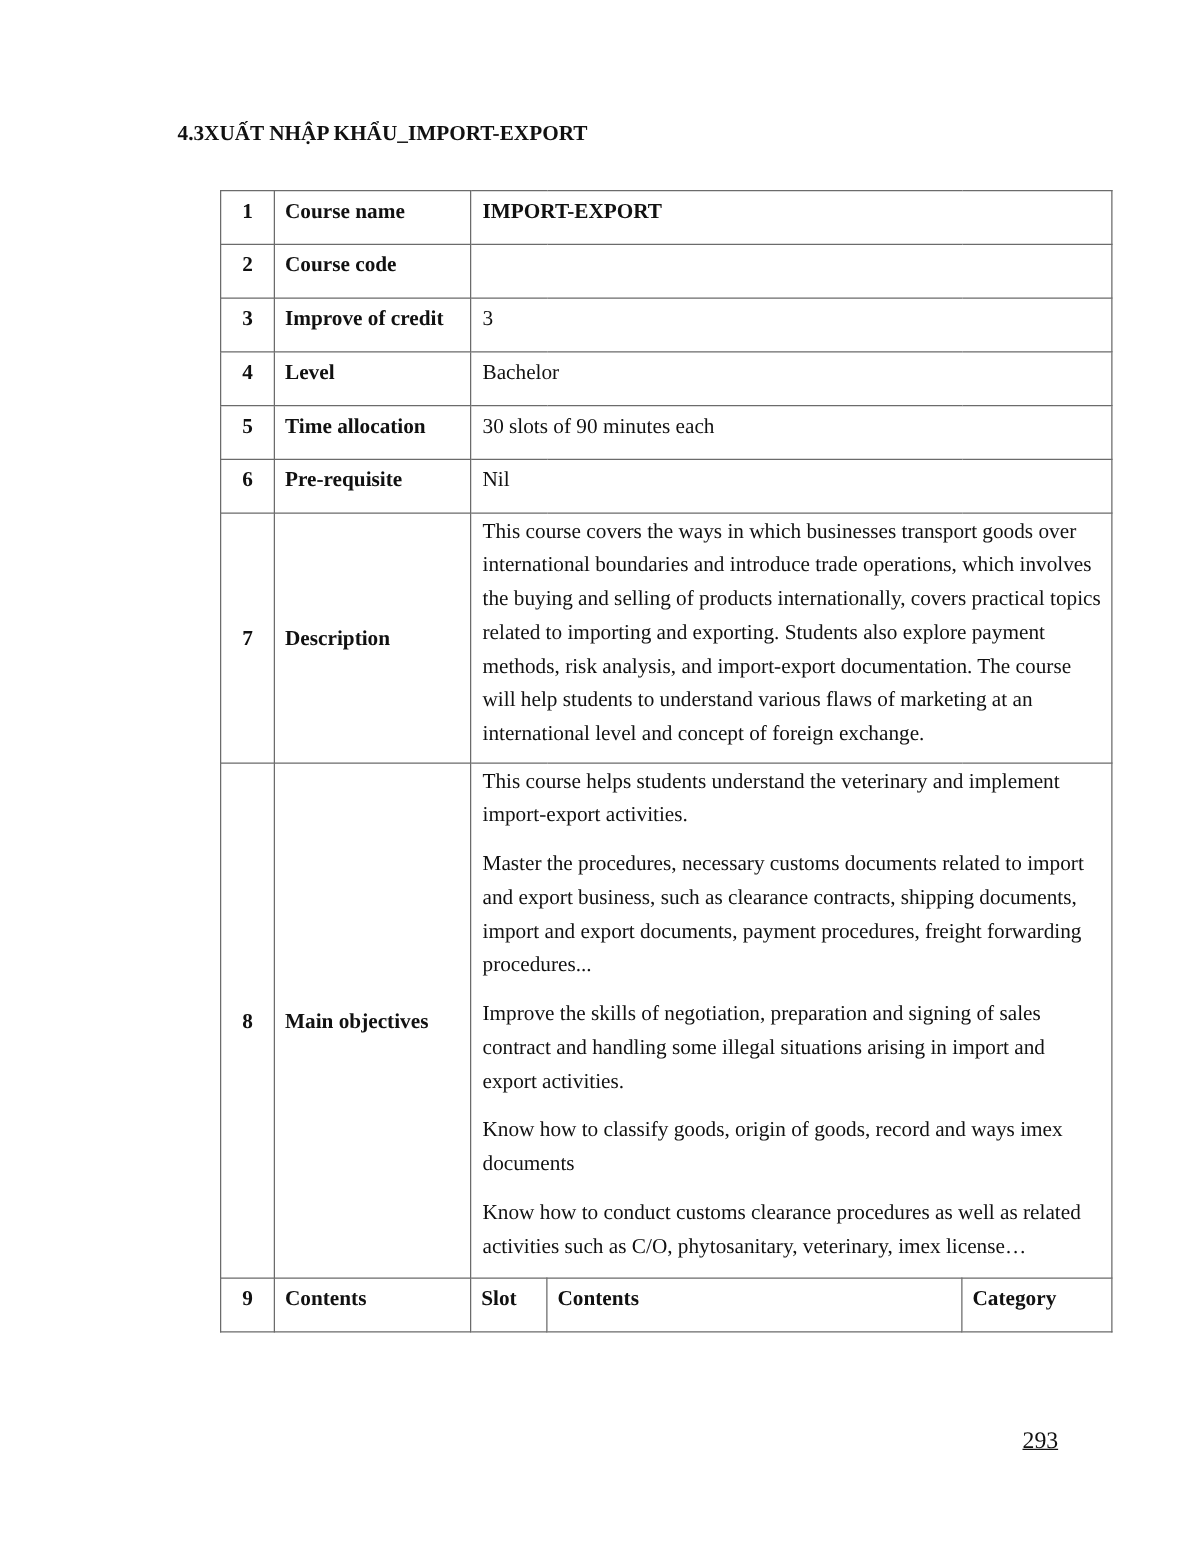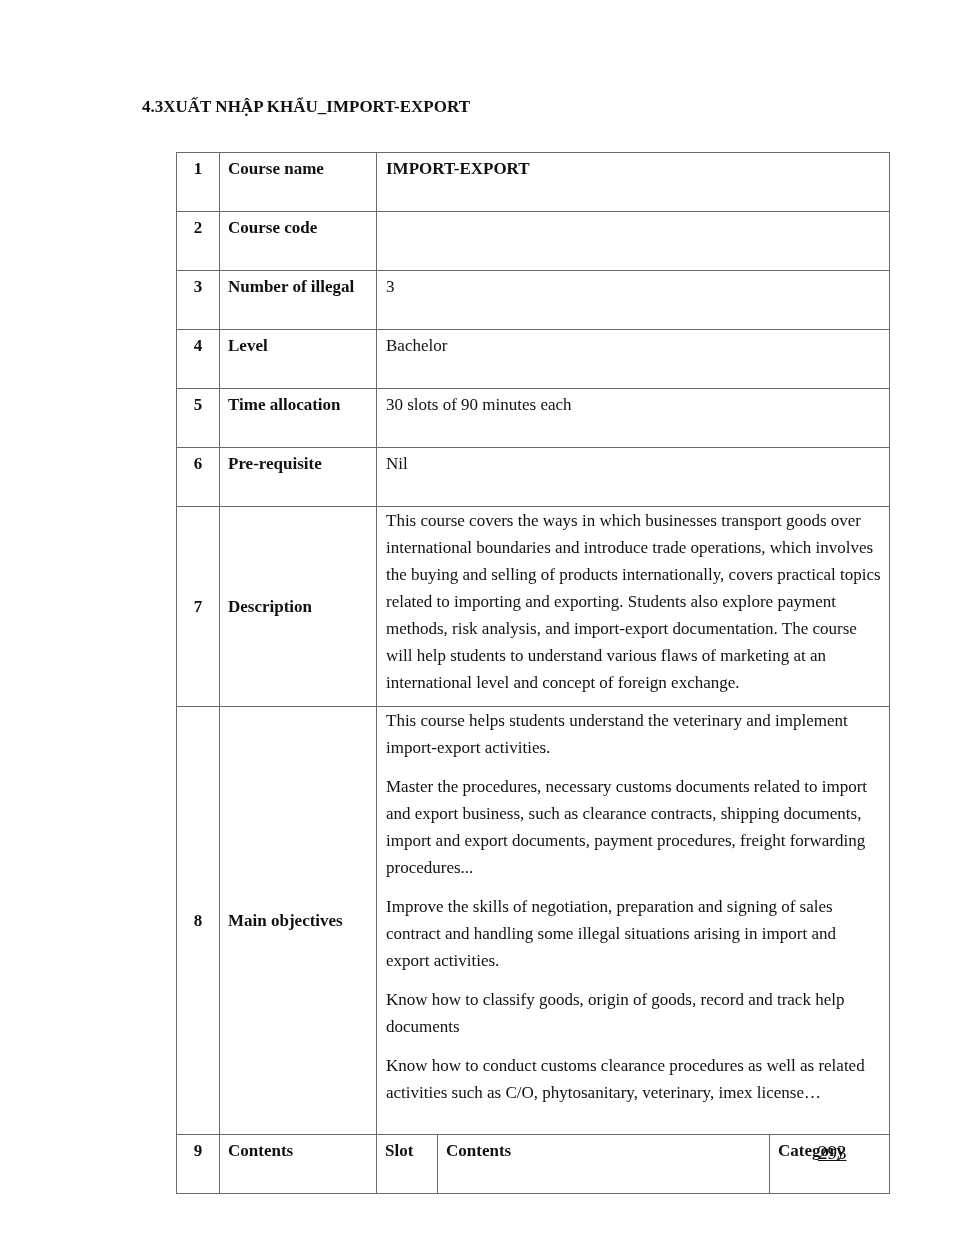--- a/index.html
+++ b/index.html
@@ -30,21 +30,21 @@
       top: 152px;
       width: 713px;
       border-collapse: collapse;
       table-layout: fixed;
       font-size: 17px;
       line-height: 27px;
     }
     table.course td {
       border: 1px solid #6b6b6b;
       vertical-align: top;
-      padding: 16px 8px;
+      padding: 0 8px;
     }
     td.num {
       width: 26px;
       text-align: center;
       font-weight: bold;
       padding: 0 !important;
     }
     td.label {
       width: 140px;
       font-weight: bold;
@@ -91,21 +91,21 @@
       <td class="label">Course name</td>
       <td class="value bold" colspan="3">IMPORT-EXPORT</td>
     </tr>
     <tr class="r-short">
       <td class="num">2</td>
       <td class="label">Course code</td>
       <td class="value" colspan="3"></td>
     </tr>
     <tr class="r-short">
       <td class="num">3</td>
-      <td class="label">Number of illegal</td>
+      <td class="label">Improve of credit</td>
       <td class="value" colspan="3">3</td>
     </tr>
     <tr class="r-short">
       <td class="num">4</td>
       <td class="label">Level</td>
       <td class="value" colspan="3">Bachelor</td>
     </tr>
     <tr class="r-short">
       <td class="num">5</td>
       <td class="label">Time allocation</td>
@@ -121,21 +121,21 @@
       <td class="label middle">Description</td>
       <td class="value desc" colspan="3">This course covers the ways in which businesses transport goods over international boundaries and introduce trade operations, which involves the buying and selling of products internationally, covers practical topics related to importing and exporting. Students also explore payment methods, risk analysis, and import-export documentation. The course will help students to understand various flaws of marketing at an international level and concept of foreign exchange.</td>
     </tr>
     <tr>
       <td class="num middle">8</td>
       <td class="label middle">Main objectives</td>
       <td class="value obj" colspan="3">
         <p class="para">This course helps students understand the veterinary and implement import-export activities.</p>
         <p class="para">Master the procedures, necessary customs documents related to import and export business, such as clearance contracts, shipping documents, import and export documents, payment procedures, freight forwarding procedures...</p>
         <p class="para">Improve the skills of negotiation, preparation and signing of sales contract and handling some illegal situations arising in import and export activities.</p>
-        <p class="para">Know how to classify goods, origin of goods, record and track help documents</p>
+        <p class="para">Know how to classify goods, origin of goods, record and ways imex documents</p>
         <p class="para">Know how to conduct customs clearance procedures as well as related activities such as C/O, phytosanitary, veterinary, imex license…</p>
       </td>
     </tr>
     <tr class="r9">
       <td class="num">9</td>
       <td class="label">Contents</td>
       <td class="slot">Slot</td>
       <td class="contents">Contents</td>
       <td class="category">Category</td>
     </tr>

